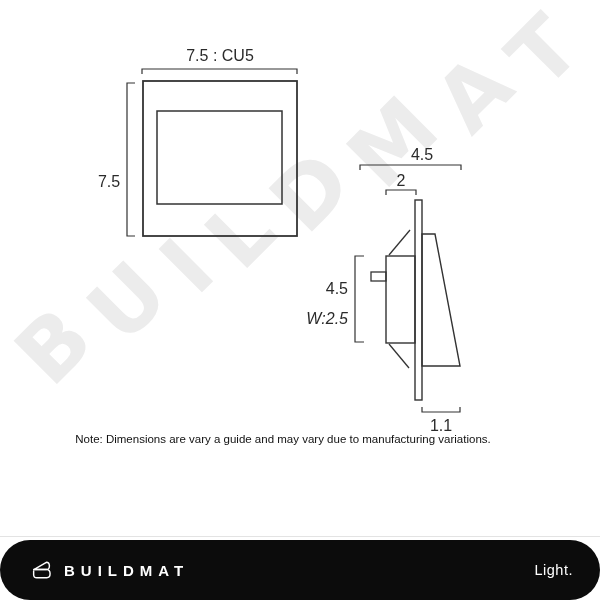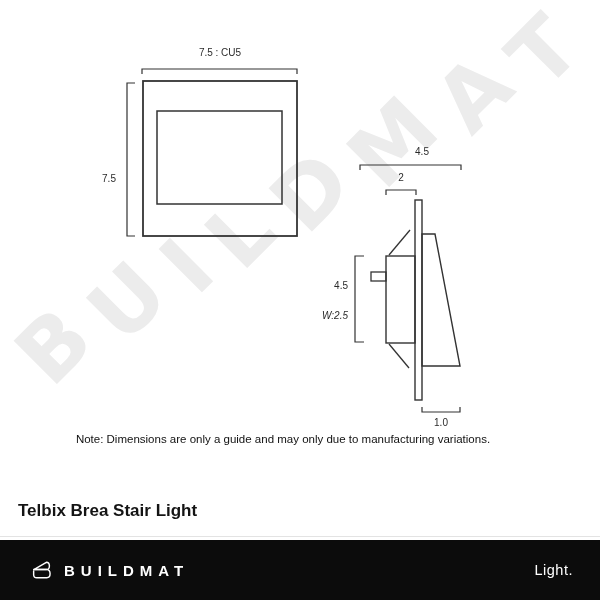--- a/index.html
+++ b/index.html
@@ -33,21 +33,21 @@
     display:inline-block;
     font-size:84px;
     line-height:1;
     margin:0 10px;
     transform:rotate(-14deg);
   }
   
   .diagram-svg{position:absolute;left:0;top:0;}
   .dim-label{
     position:absolute;
-    font-size:10px;
+    font-size:16px;
     color:#2b2b2b;
     line-height:1.1;
     white-space:nowrap;
   }
   .ta-c{text-align:center;}
   .ta-r{text-align:right;}
   .note{
     position:absolute;
     left:0;top:433px;width:566px;
     text-align:center;
@@ -67,20 +67,21 @@
     background:#e3e3e3;
   }
   
   .footer{
     position:absolute;
     left:0;top:540px;width:600px;height:60px;
     background:var(--footer-bg);
     display:flex;align-items:center;justify-content:space-between;
     box-sizing:border-box;
     padding:0 27px 0 30px;
+    border-radius:30px;
   }
   .brand{display:flex;align-items:center;gap:9px;}
   .brand-word{
     color:#ffffff;
     font-size:15px;
     font-weight:bold;
     letter-spacing:6px;
   }
   .supplier{
     color:#ffffff;
@@ -133,25 +134,24 @@
       <path d="M422 407 L422 412 L460 412 L460 407" stroke-width="1.2"></path>
     </g>
   </svg>
 
   <span class="dim-label ta-c" style="left:143px;top:47px;width:154px;">7.5 : CU5</span>
   <span class="dim-label ta-c" style="left:93px;top:147px;width:32px;margin-top:26px;">7.5</span>
   <span class="dim-label ta-c" style="left:392px;top:146px;width:60px;">4.5</span>
   <span class="dim-label ta-c" style="left:386px;top:172px;width:30px;">2</span>
   <span class="dim-label ta-r" style="left:300px;top:280px;width:48px;">4.5</span>
   <span class="dim-label ta-r" style="left:298px;top:310px;width:50px;font-style:italic;">W:2.5</span>
-  <span class="dim-label ta-c" style="left:421px;top:417px;width:40px;">1.0</span>
+  <span class="dim-label ta-c" style="left:421px;top:417px;width:40px;">1.1</span>
 
-  <div class="note">Note: Dimensions are only a guide and may only due to manufacturing variations.</div>
+  <div class="note">Note: Dimensions are vary a guide and may vary due to manufacturing variations.</div>
 
-  <div class="title">Telbix Brea Stair Light</div>
 
   <div class="divider"></div>
 
   <div class="footer">
     <div class="brand">
       <svg width="25" height="25" viewBox="0 0 26 26">
         <g fill="none" stroke="#ffffff" stroke-width="1.5" stroke-linejoin="round" stroke-linecap="round">
           <path d="M4 12 L17 4.5 C21 4.5 21.5 11.8 17 12 L4 12"></path>
           <path d="M4 12 L17.5 12 C22 12.4 22 20.5 17.5 20.5 L7 20.5 C4.8 20.5 3.8 19.3 3.8 17.4 L3.8 13.5"></path>
         </g>

